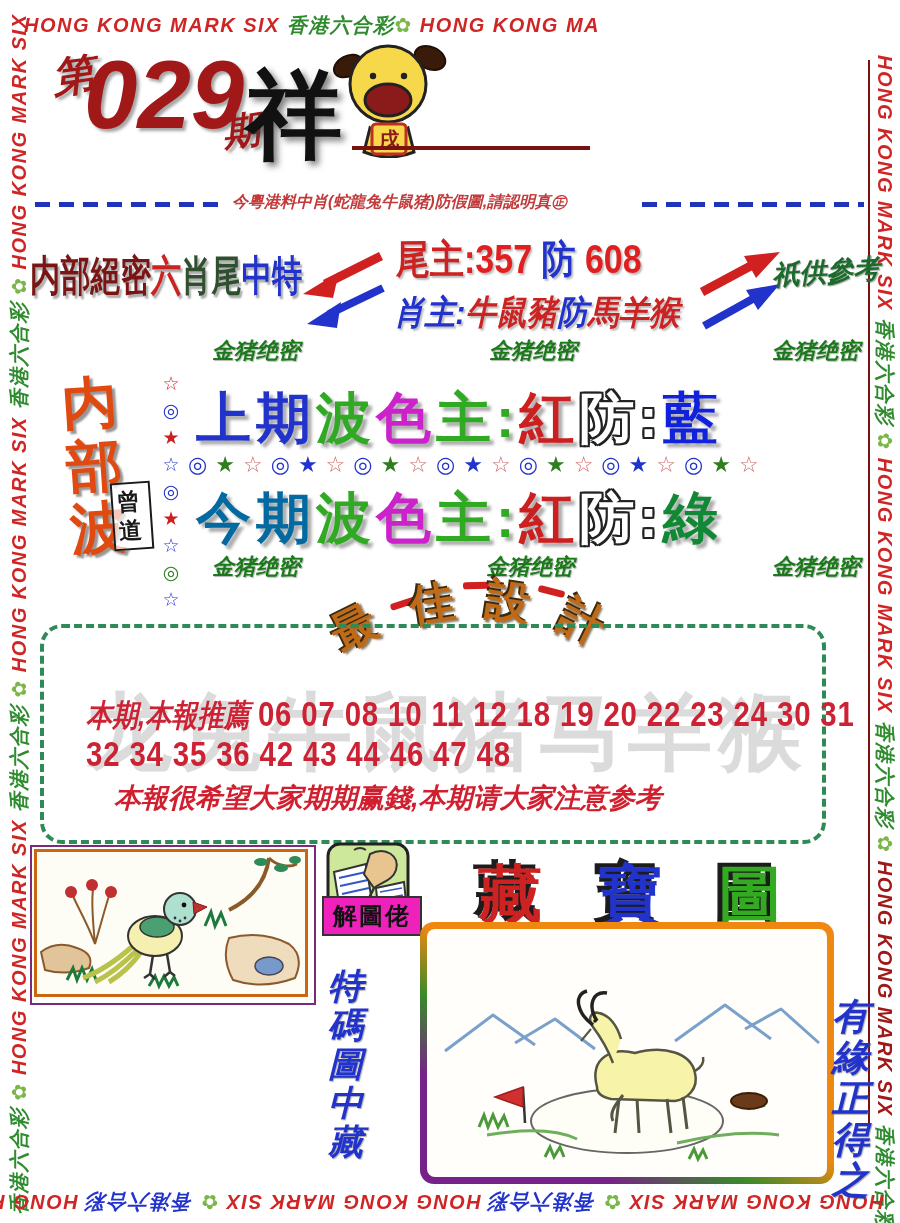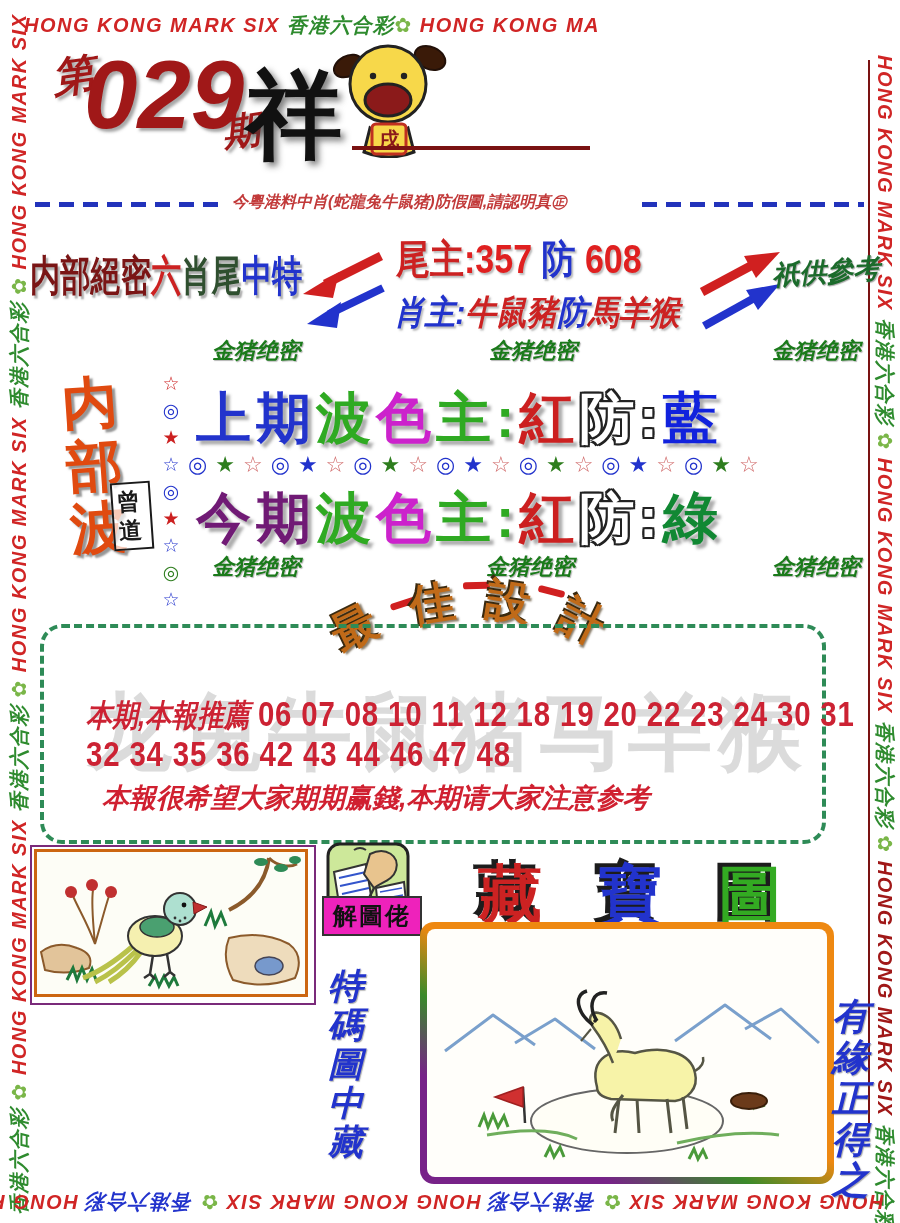--- a/index.html
+++ b/index.html
@@ -29,21 +29,21 @@
   .tail-line{font-size:40px;font-weight:bold;white-space:nowrap;transform:scaleX(.85);transform-origin:0 0;
              text-shadow:2px 2px 2px rgba(120,120,120,.5);}
   .zodiac-line{font-size:34px;font-weight:bold;font-style:italic;white-space:nowrap;
                transform:scaleX(.9);transform-origin:0 0;text-shadow:2px 2px 2px rgba(120,120,120,.5);}
   .ref-note{color:#1b6b2b;font-size:27px;font-weight:bold;font-style:italic;white-space:nowrap;
             transform:rotate(-4deg);text-shadow:1px 1px 1px rgba(80,80,80,.5);}
   .gold{color:#1a7a1a;font-size:22px;font-weight:bold;font-style:italic;white-space:nowrap;
         text-shadow:1px 1px 1px rgba(90,90,90,.45);}
   
   .wc-blue{color:#2233cc;} .wc-blue2{color:#1122dd;} .wc-green{color:#2faa22;}
-  .wc-green2{color:#118833;} .wc-mag{color:#cc22cc;} .wc-red{color:#cc2020;} .wc-dred{color:#701a75;}
+  .wc-green2{color:#118833;} .wc-mag{color:#cc22cc;} .wc-red{color:#cc2020;} .wc-dred{color:#0369a1;}
   .wc-out{color:#ffffff;text-shadow:-2px 0 0 #222,2px 0 0 #222,0 -2px 0 #222,0 2px 0 #222,
           -2px -2px 0 #222,2px 2px 0 #222,-2px 2px 0 #222,2px -2px 0 #222 !important;}
   .waverow{font-size:55px;font-weight:bold;white-space:nowrap;letter-spacing:5px;}
   .waverow span{text-shadow:4px 4px 3px rgba(70,70,70,.45);}
   .side-vert{color:#e04a10;font-size:56px;font-weight:bold;width:1.15em;line-height:1.12;
              word-break:break-all;text-shadow:3px 3px 2px rgba(80,80,80,.6);transform:rotate(-4deg);}
   .seal{border:2px solid #1a1a1a;color:#1a1a1a;font-size:23px;font-weight:bold;width:1.2em;
         line-height:1.25;word-break:break-all;padding:3px 4px;transform:rotate(-4deg);background:rgba(255,255,255,.7);}
   .starcol{width:26px;text-align:center;font-size:19px;font-weight:bold;line-height:27px;}
   .starcol span{display:block;}
@@ -52,21 +52,21 @@
   
   .ribbon-ch{position:absolute;font-size:45px;font-weight:bold;color:#c06a18;
              text-shadow:-2px -2px 0 #3a2a10,2px 2px 2px rgba(60,40,10,.6);}
   .ribbon-dash{position:absolute;width:27px;height:7px;background:#d02020;border-radius:3px;}
   
   .numbox{border:4px dashed #2e8b57;border-radius:22px;}
   .watermark{color:#c6c6c6;opacity:.62;font-size:84px;font-weight:bold;letter-spacing:6px;white-space:nowrap;}
   .numline{color:#cc2233;font-weight:bold;white-space:nowrap;transform:scaleX(.84);transform-origin:0 0;}
   .numlabel{font-style:italic;font-size:31px;margin-right:10px;}
   .numdigits{font-size:35px;letter-spacing:1px;}
-  .redbrush{color:#d02030;font-size:27px;font-weight:bold;font-style:italic;white-space:nowrap;}
+  .redbrush{color:#d02030;font-size:27px;font-weight:bold;font-style:italic;white-space:nowrap;margin-left:12px;}
   
   .birdframe{border:2px solid #7a2a7a;padding:2px;background:#fff;}
   .birdframe-inner{border:3px solid #cc6611;background:#fdfdf6;}
   .badge{background:#ee22bb;border:2px solid #333;color:#111;font-size:24px;font-weight:bold;
          text-align:center;line-height:36px;letter-spacing:2px;}
   .vert-blue{color:#2233cc;font-weight:bold;font-style:italic;width:1.2em;word-break:break-all;
              text-shadow:1px 1px 1px rgba(90,90,90,.5);}
   .treasure{display:flex;gap:56px;font-size:64px;font-weight:bold;}
   .treasure span{text-shadow:-5px -4px 0 #1c1c1c;}
   .tr-red{color:#cc2222;} .tr-blue{color:#2233cc;} .tr-green{color:#33aa22;}

